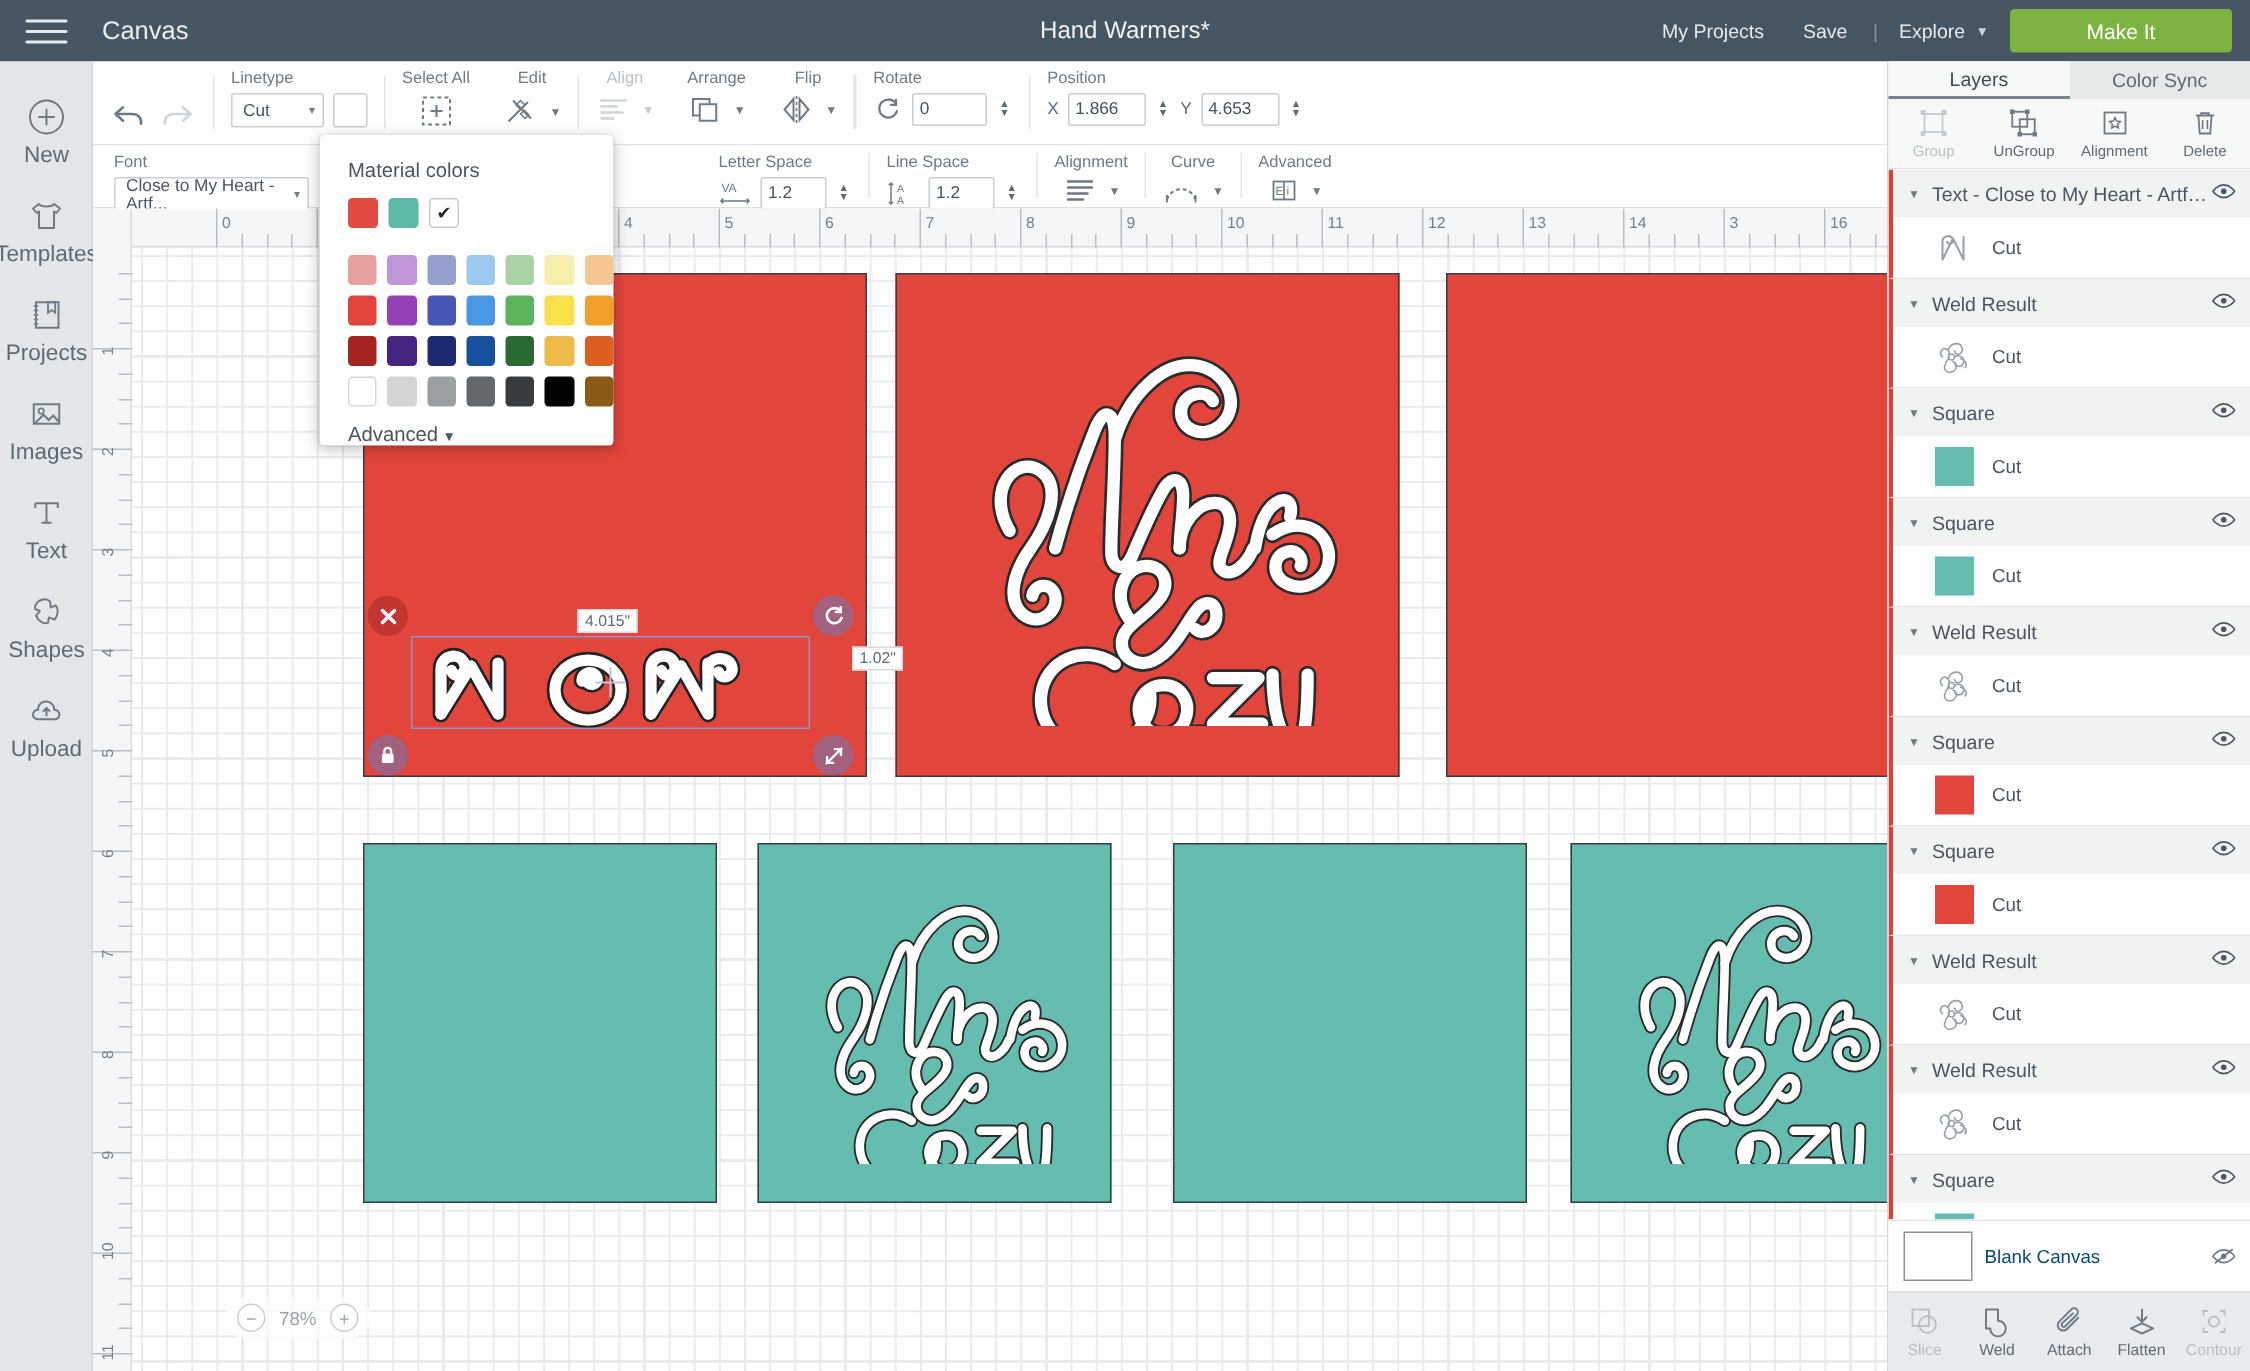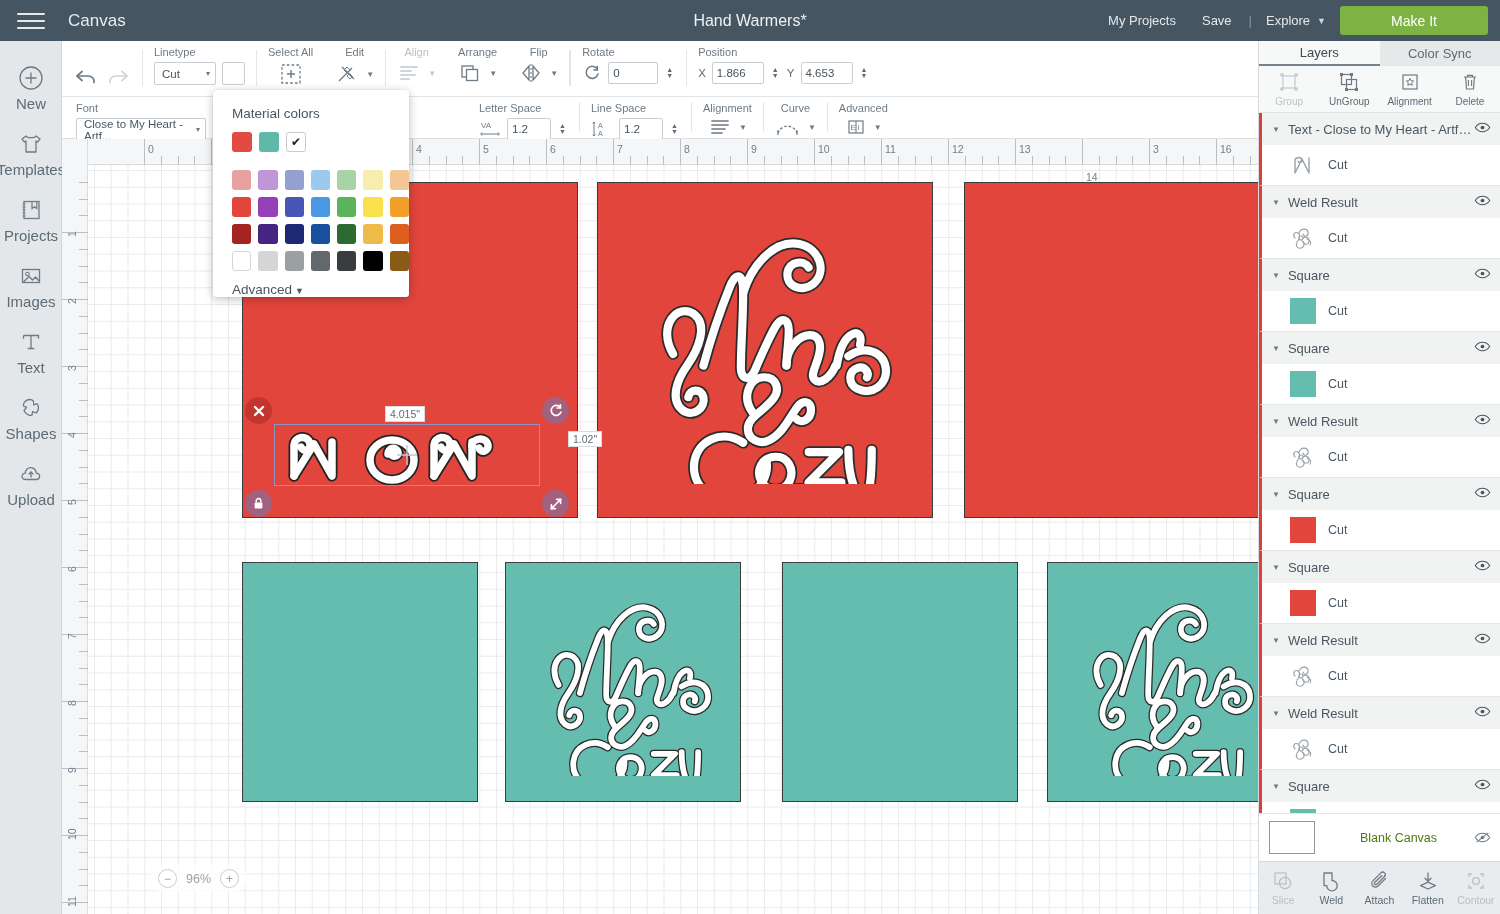--- a/index.html
+++ b/index.html
@@ -161,21 +161,21 @@
   .lhead .twisty{ font-size:8px; color:#6e7a84; margin-right:8px;}
   .lhead .ltitle{ font-size:13px; color:#4a5660; flex:1; overflow:hidden;
       white-space:nowrap; text-overflow:ellipsis;}
   .lrow{ display:flex; align-items:center; height:40px; padding:0 9px 0 28px; background:#fff; cursor:pointer;}
   .lrow .lthumb{ width:26px; height:26px; flex:none; display:flex; align-items:center; justify-content:center;}
   .lrow .lname{ font-size:12.5px; color:#4a5660; margin-left:12px;}
   .eye{ width:17px; height:13px; flex:none;}
   #blankcanvas{ display:flex; align-items:center; height:48px; padding:0 9px 0 10px;
      background:#fff; border-top:1px solid #e4e7e9; cursor:pointer;}
   #blankcanvas .bc-thumb{ width:46px; height:33px; background:#fff; border:1px solid #8d969c;}
-  #blankcanvas .bc-name{ font-size:12.5px; color:#4d7c0f; margin-left:8px; flex:1;text-align:center;}
+  #blankcanvas .bc-name{ font-size:12.5px; color:#0c4a6e; margin-left:8px; flex:1;}
   #rp-bottom{ display:flex; height:53px; background:#e9ecee; border-top:1px solid #d7dbde; flex:none;}
   .bop{ flex:1; display:flex; flex-direction:column; align-items:center; justify-content:center; gap:2px; cursor:pointer;}
   .bop .bl{ font-size:10.5px; color:#5d6b75;}
   .bop.disabled .bl{ color:#b7bfc4;}
 </style>
 </head>
 <body>
 
 <div id="topbar" style="background: rgb(69, 85, 97);">
   <div id="hamburger">
@@ -644,21 +644,21 @@
       <div class="rnum" style="left: 890px; top: 4px;">12</div>
       <div class="tick" style="left: 902.75px; top: 17px; width: 1px; height: 9px;"></div>
       <div class="tick" style="left: 919.5px; top: 17px; width: 1px; height: 9px;"></div>
       <div class="tick" style="left: 936.25px; top: 17px; width: 1px; height: 9px;"></div>
       <div class="tick" style="left: 953px; top: 0px; width: 1px; height: 26px;"></div>
       <div class="rnum" style="left: 957px; top: 4px;">13</div>
       <div class="tick" style="left: 969.75px; top: 17px; width: 1px; height: 9px;"></div>
       <div class="tick" style="left: 986.5px; top: 17px; width: 1px; height: 9px;"></div>
       <div class="tick" style="left: 1003.25px; top: 17px; width: 1px; height: 9px;"></div>
       <div class="tick" style="left: 1020px; top: 0px; width: 1px; height: 26px;"></div>
-      <div class="rnum" style="left: 1024px; top: 4px; margin-top: 28px;">14</div>
+      <div class="rnum" style="left: 1024px; top: 4px;">14</div>
       <div class="tick" style="left: 1036.75px; top: 17px; width: 1px; height: 9px;"></div>
       <div class="tick" style="left: 1053.5px; top: 17px; width: 1px; height: 9px;"></div>
       <div class="tick" style="left: 1070.25px; top: 17px; width: 1px; height: 9px;"></div>
       <div class="tick" style="left: 1087px; top: 0px; width: 1px; height: 26px;"></div>
       <div class="rnum" style="left: 1091px; top: 4px;">3</div>
       <div class="tick" style="left: 1103.75px; top: 17px; width: 1px; height: 9px;"></div>
       <div class="tick" style="left: 1120.5px; top: 17px; width: 1px; height: 9px;"></div>
       <div class="tick" style="left: 1137.25px; top: 17px; width: 1px; height: 9px;"></div>
       <div class="tick" style="left: 1154px; top: 0px; width: 1px; height: 26px;"></div>
       <div class="rnum" style="left: 1158px; top: 4px;">16</div>
@@ -718,21 +718,21 @@
       <div class="tick" style="top: 645.75px; left: 17px; height: 1px; width: 9px;"></div>
       <div class="tick" style="top: 763px; left: 0px; height: 1px; width: 26px;"></div>
       <div class="rnum" style="top: 768px; left: 4px; transform: rotate(-90deg); transform-origin: left top;">11</div>
       <div class="tick" style="top: 746.25px; left: 17px; height: 1px; width: 9px;"></div>
       <div class="tick" style="top: 729.5px; left: 17px; height: 1px; width: 9px;"></div>
       <div class="tick" style="top: 712.75px; left: 17px; height: 1px; width: 9px;"></div>
     </div>
 
   <div id="zoomctl">
     <div class="zbtn">−</div>
-    <div id="zoomval">96%</div>
+    <div id="zoomval">78%</div>
     <div class="zbtn">+</div>
   </div>
 <div style="position: absolute; left: 334px; top: 305px; width: 22px; height: 22px; z-index: 43;"><svg width="22" height="22" viewBox="0 0 22 22">
         <path d="M11 1v20M1 11h20" stroke="#c2c6d8" stroke-width="1.4"></path>
       </svg></div>
   </div>
 
 <div id="colorpop">
   <div class="pop-title">Material colors</div>
   <div class="sw-row" id="recent-row">

